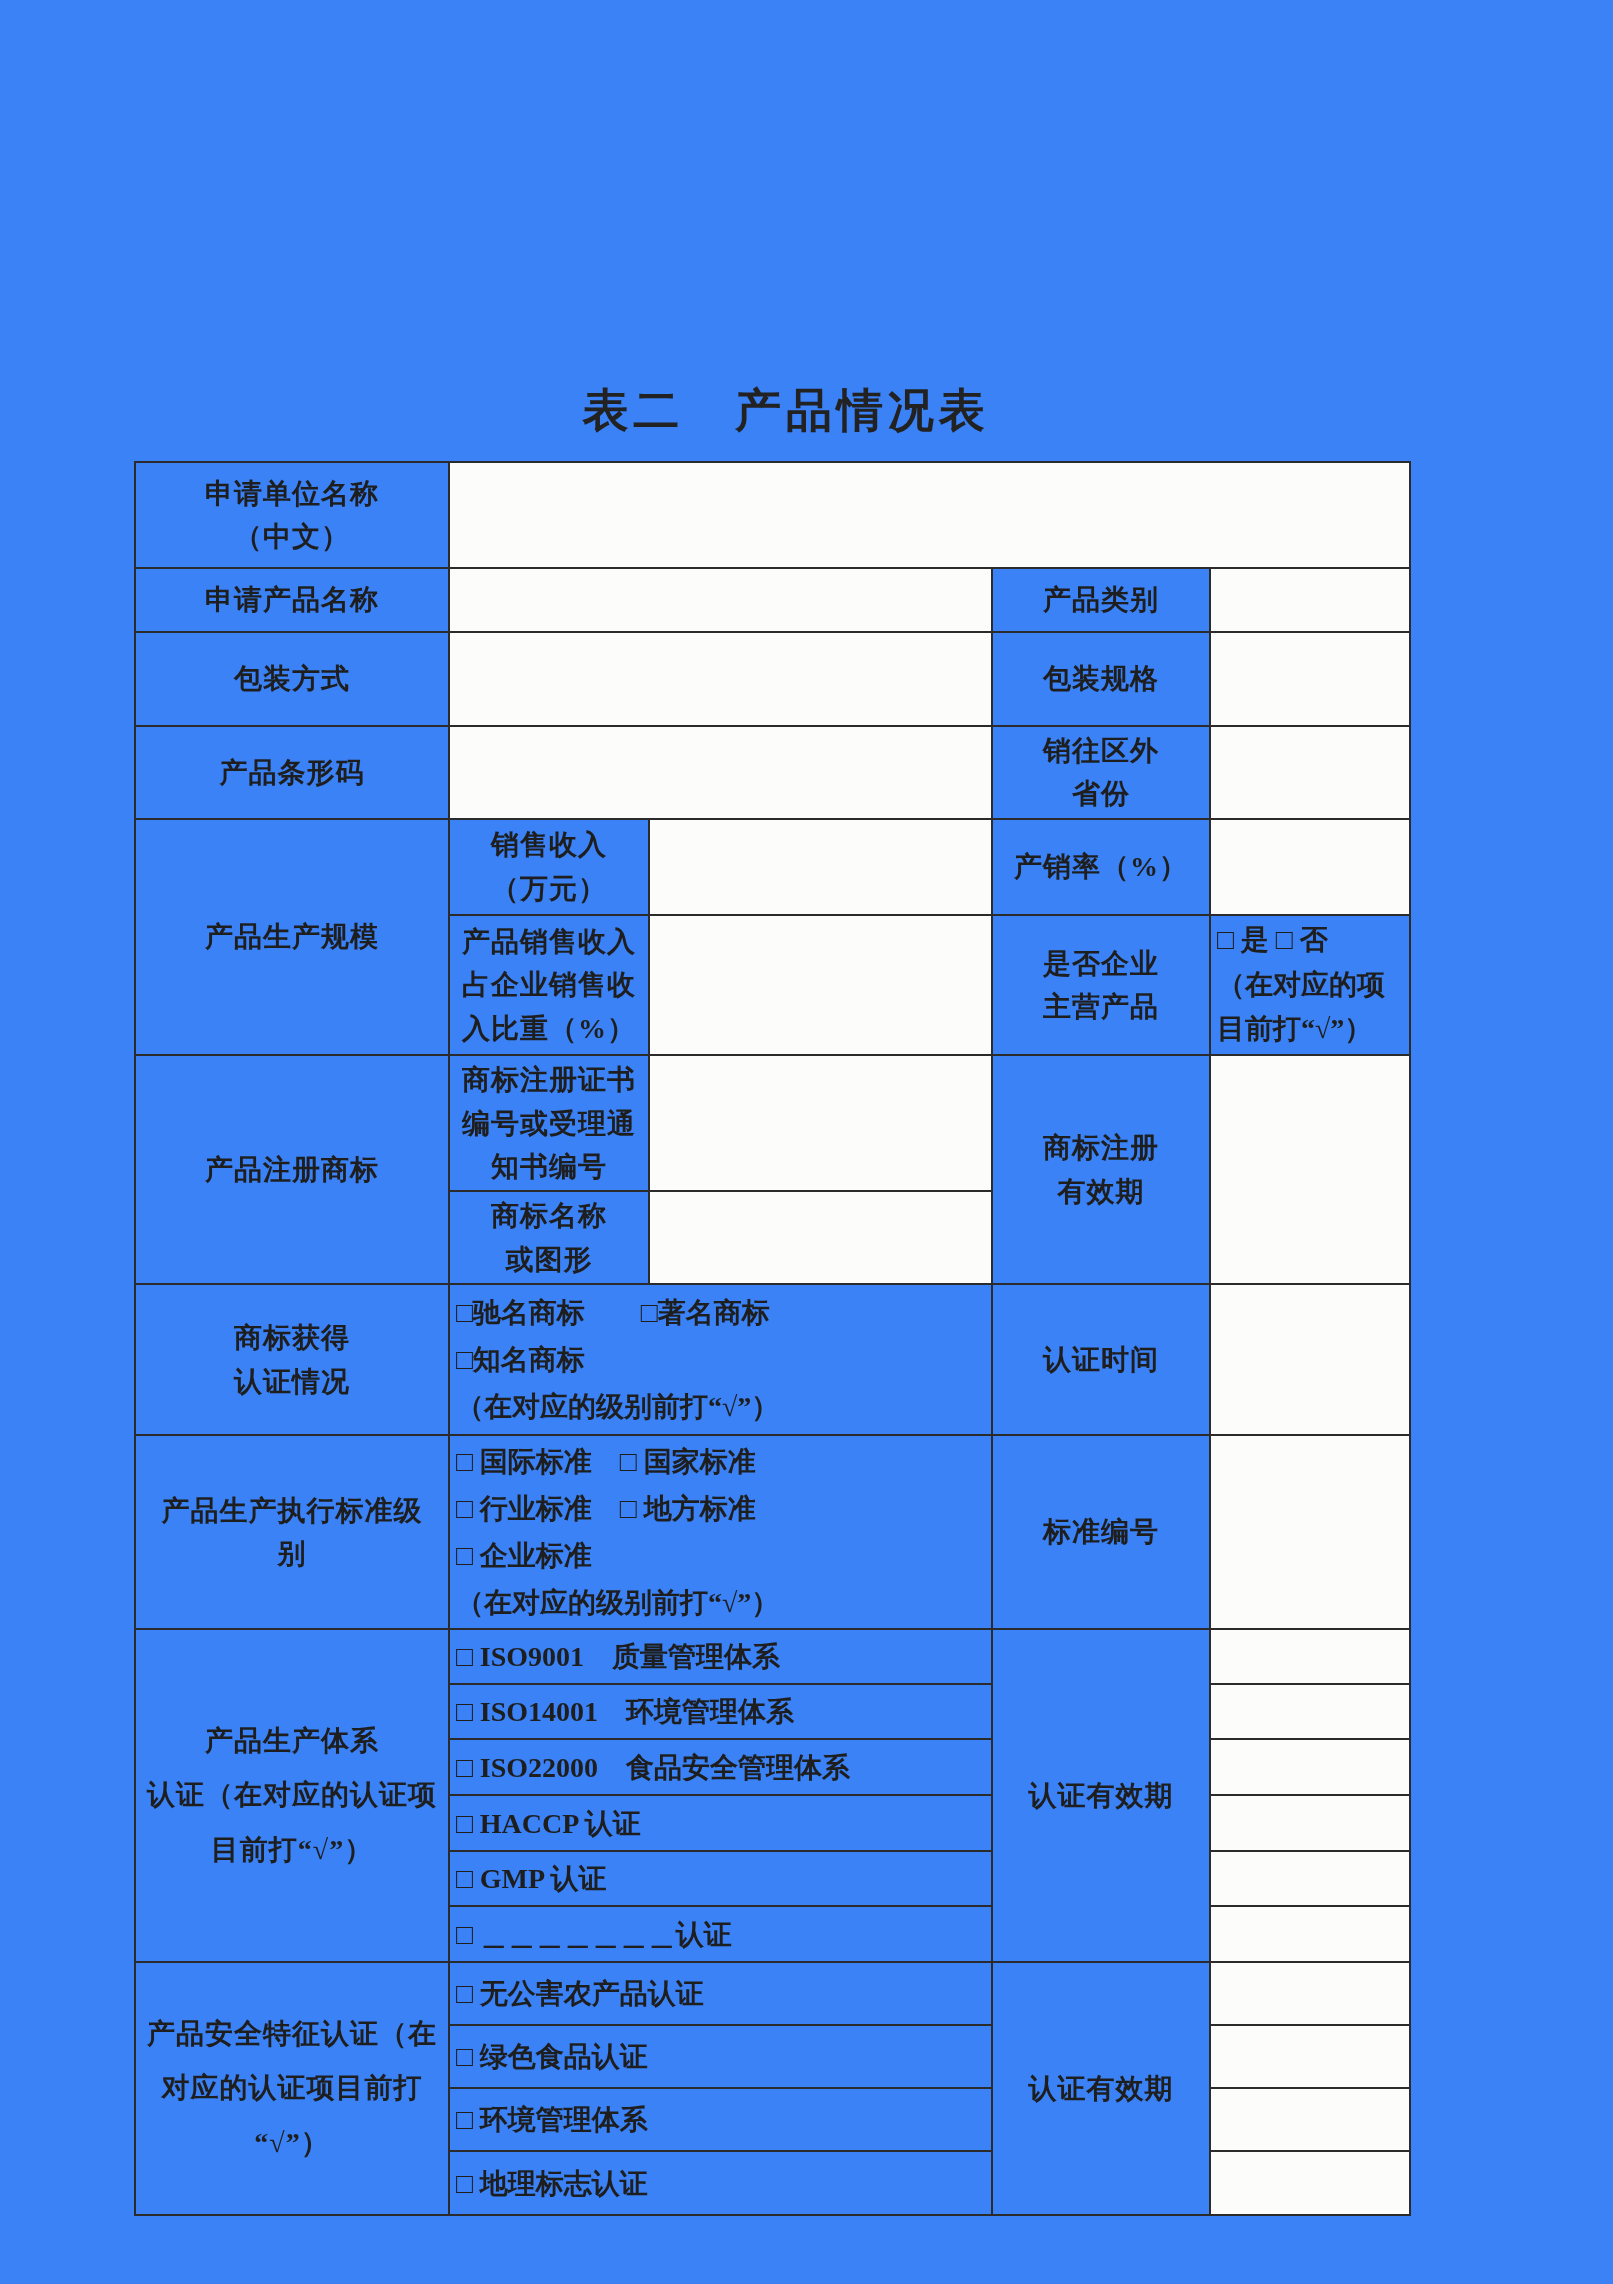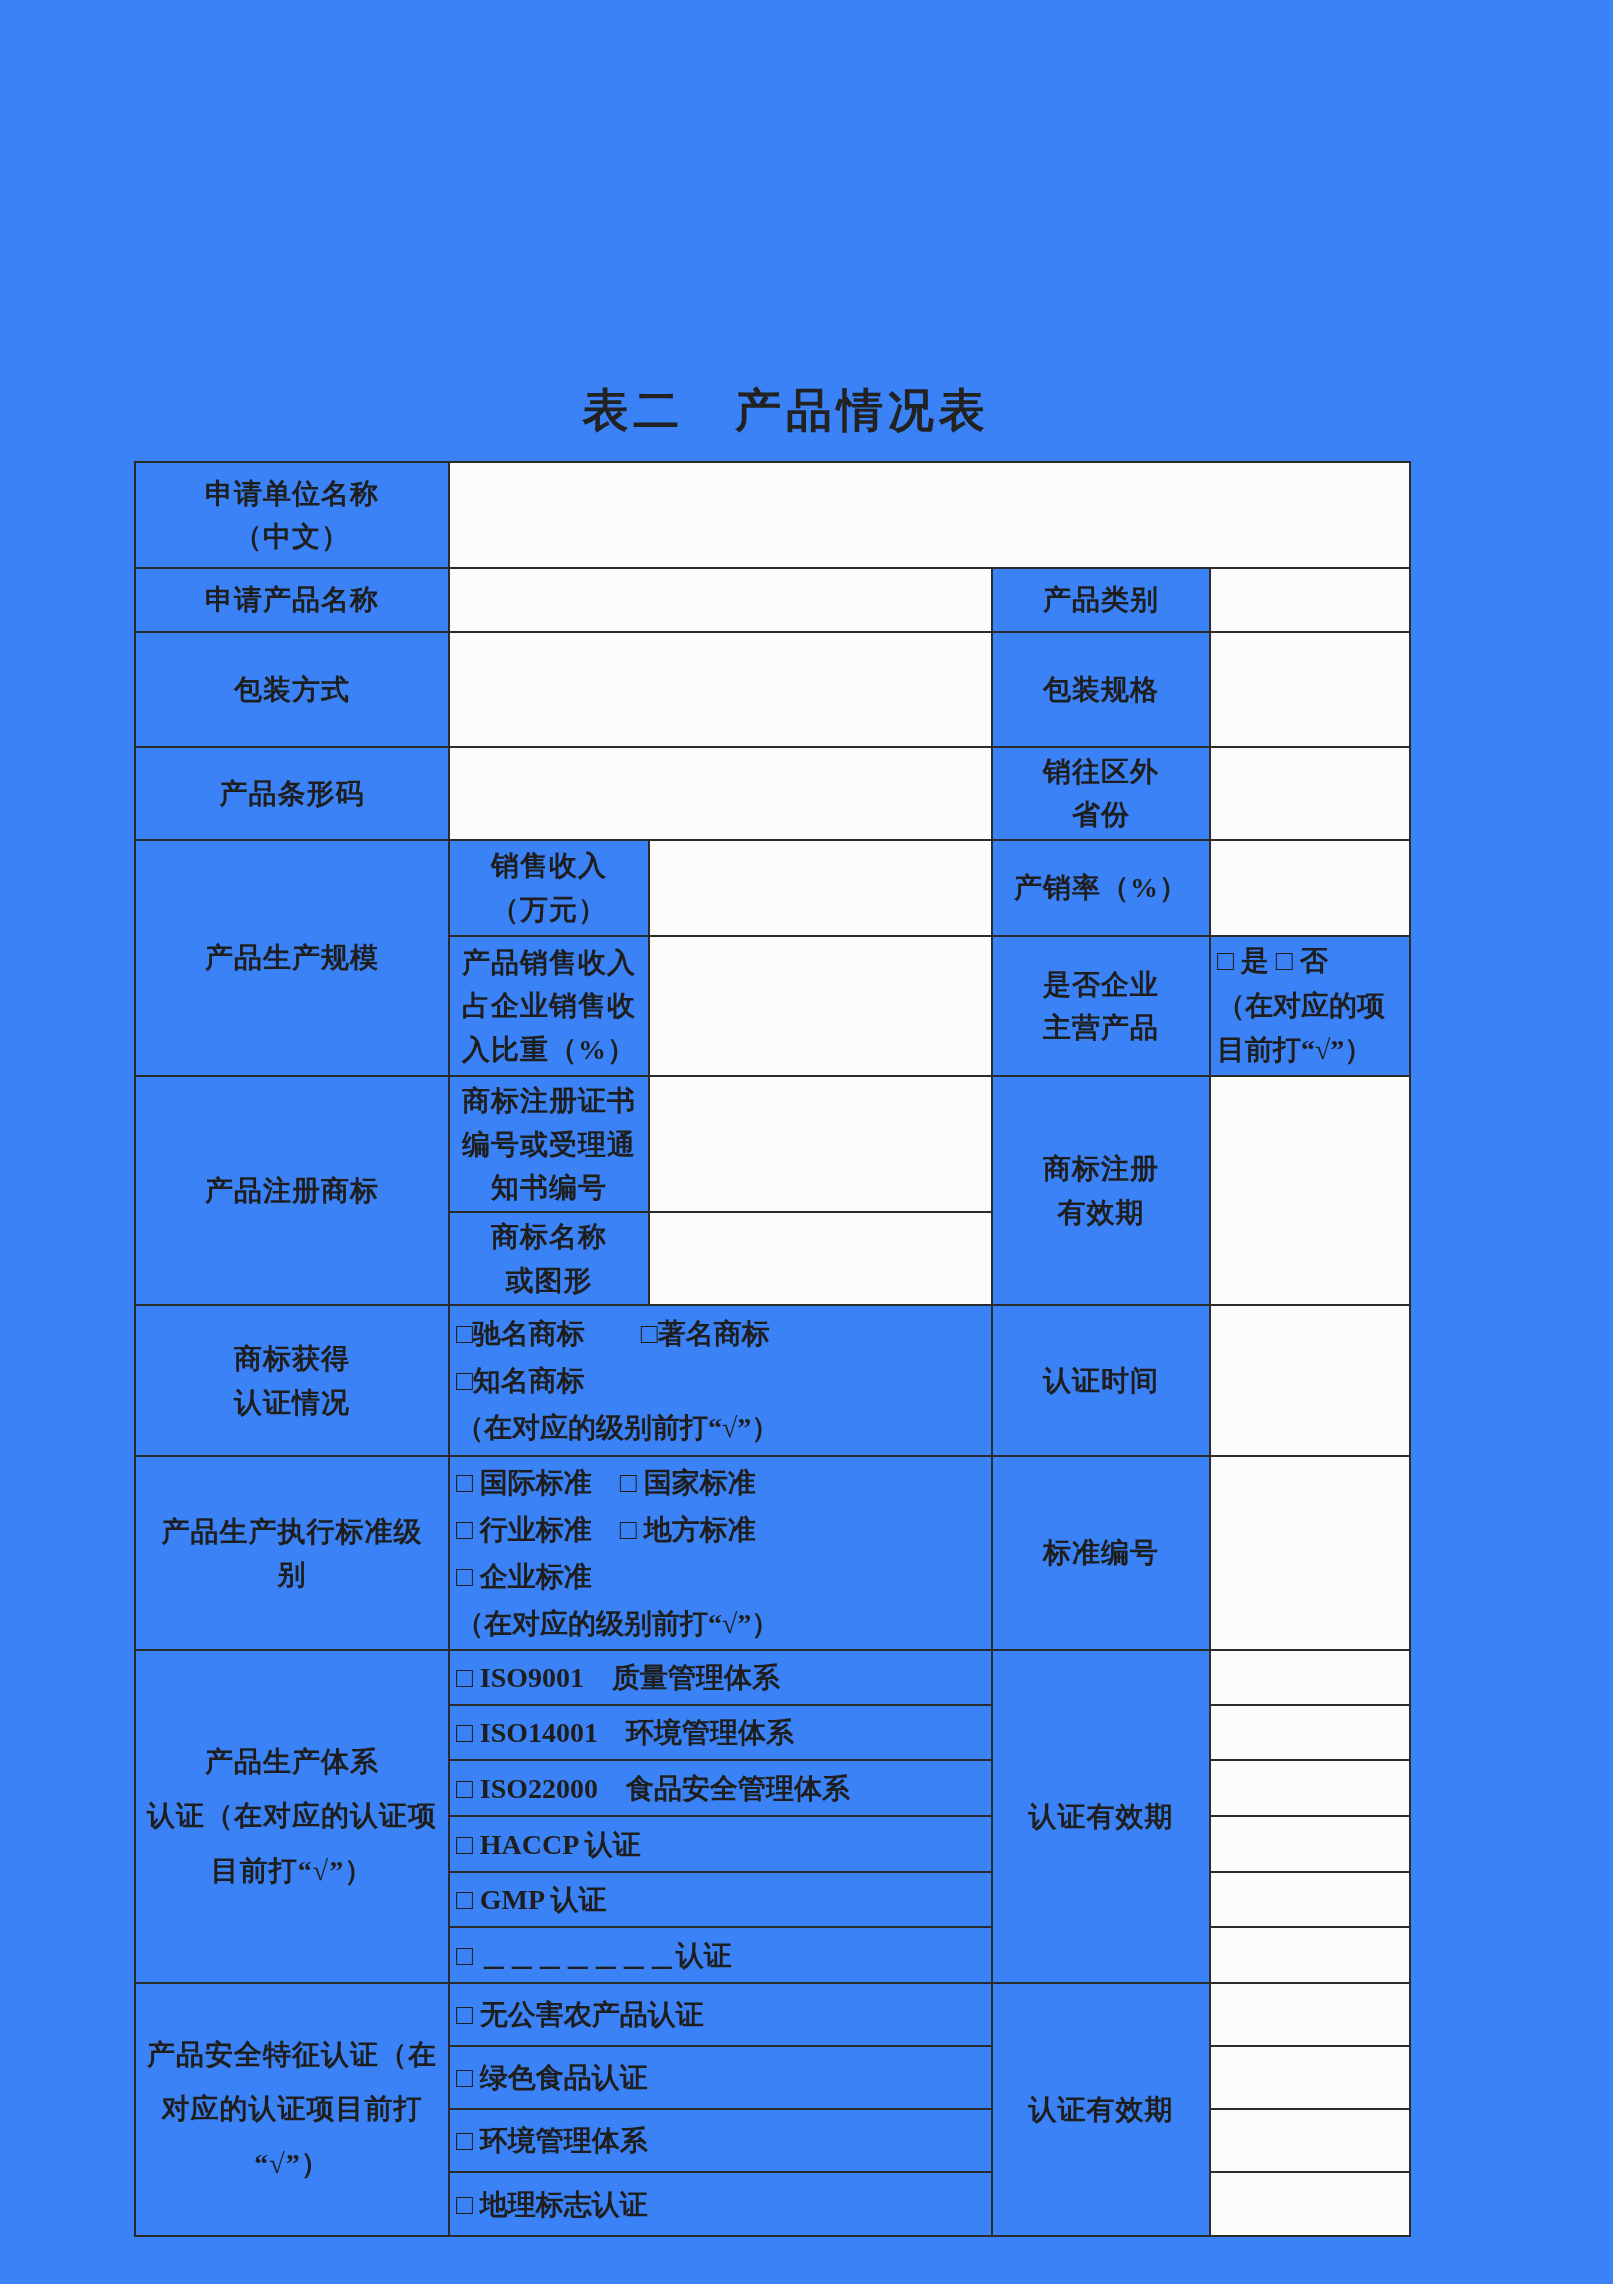--- a/index.html
+++ b/index.html
@@ -98,21 +98,21 @@
       <td class="blank" colspan="4"></td>
     </tr>
 
     <tr style="height:64px">
       <td class="lbl">申请产品名称</td>
       <td class="blank" colspan="2"></td>
       <td class="lbl">产品类别</td>
       <td class="blank"></td>
     </tr>
 
-    <tr style="height:115px">
+    <tr style="height:94px">
       <td class="lbl">包装方式</td>
       <td class="blank" colspan="2"></td>
       <td class="lbl">包装规格</td>
       <td class="blank"></td>
     </tr>
 
     <tr style="height:76px">
       <td class="lbl">产品条形码</td>
       <td class="blank" colspan="2"></td>
       <td class="lbl">销往区外

